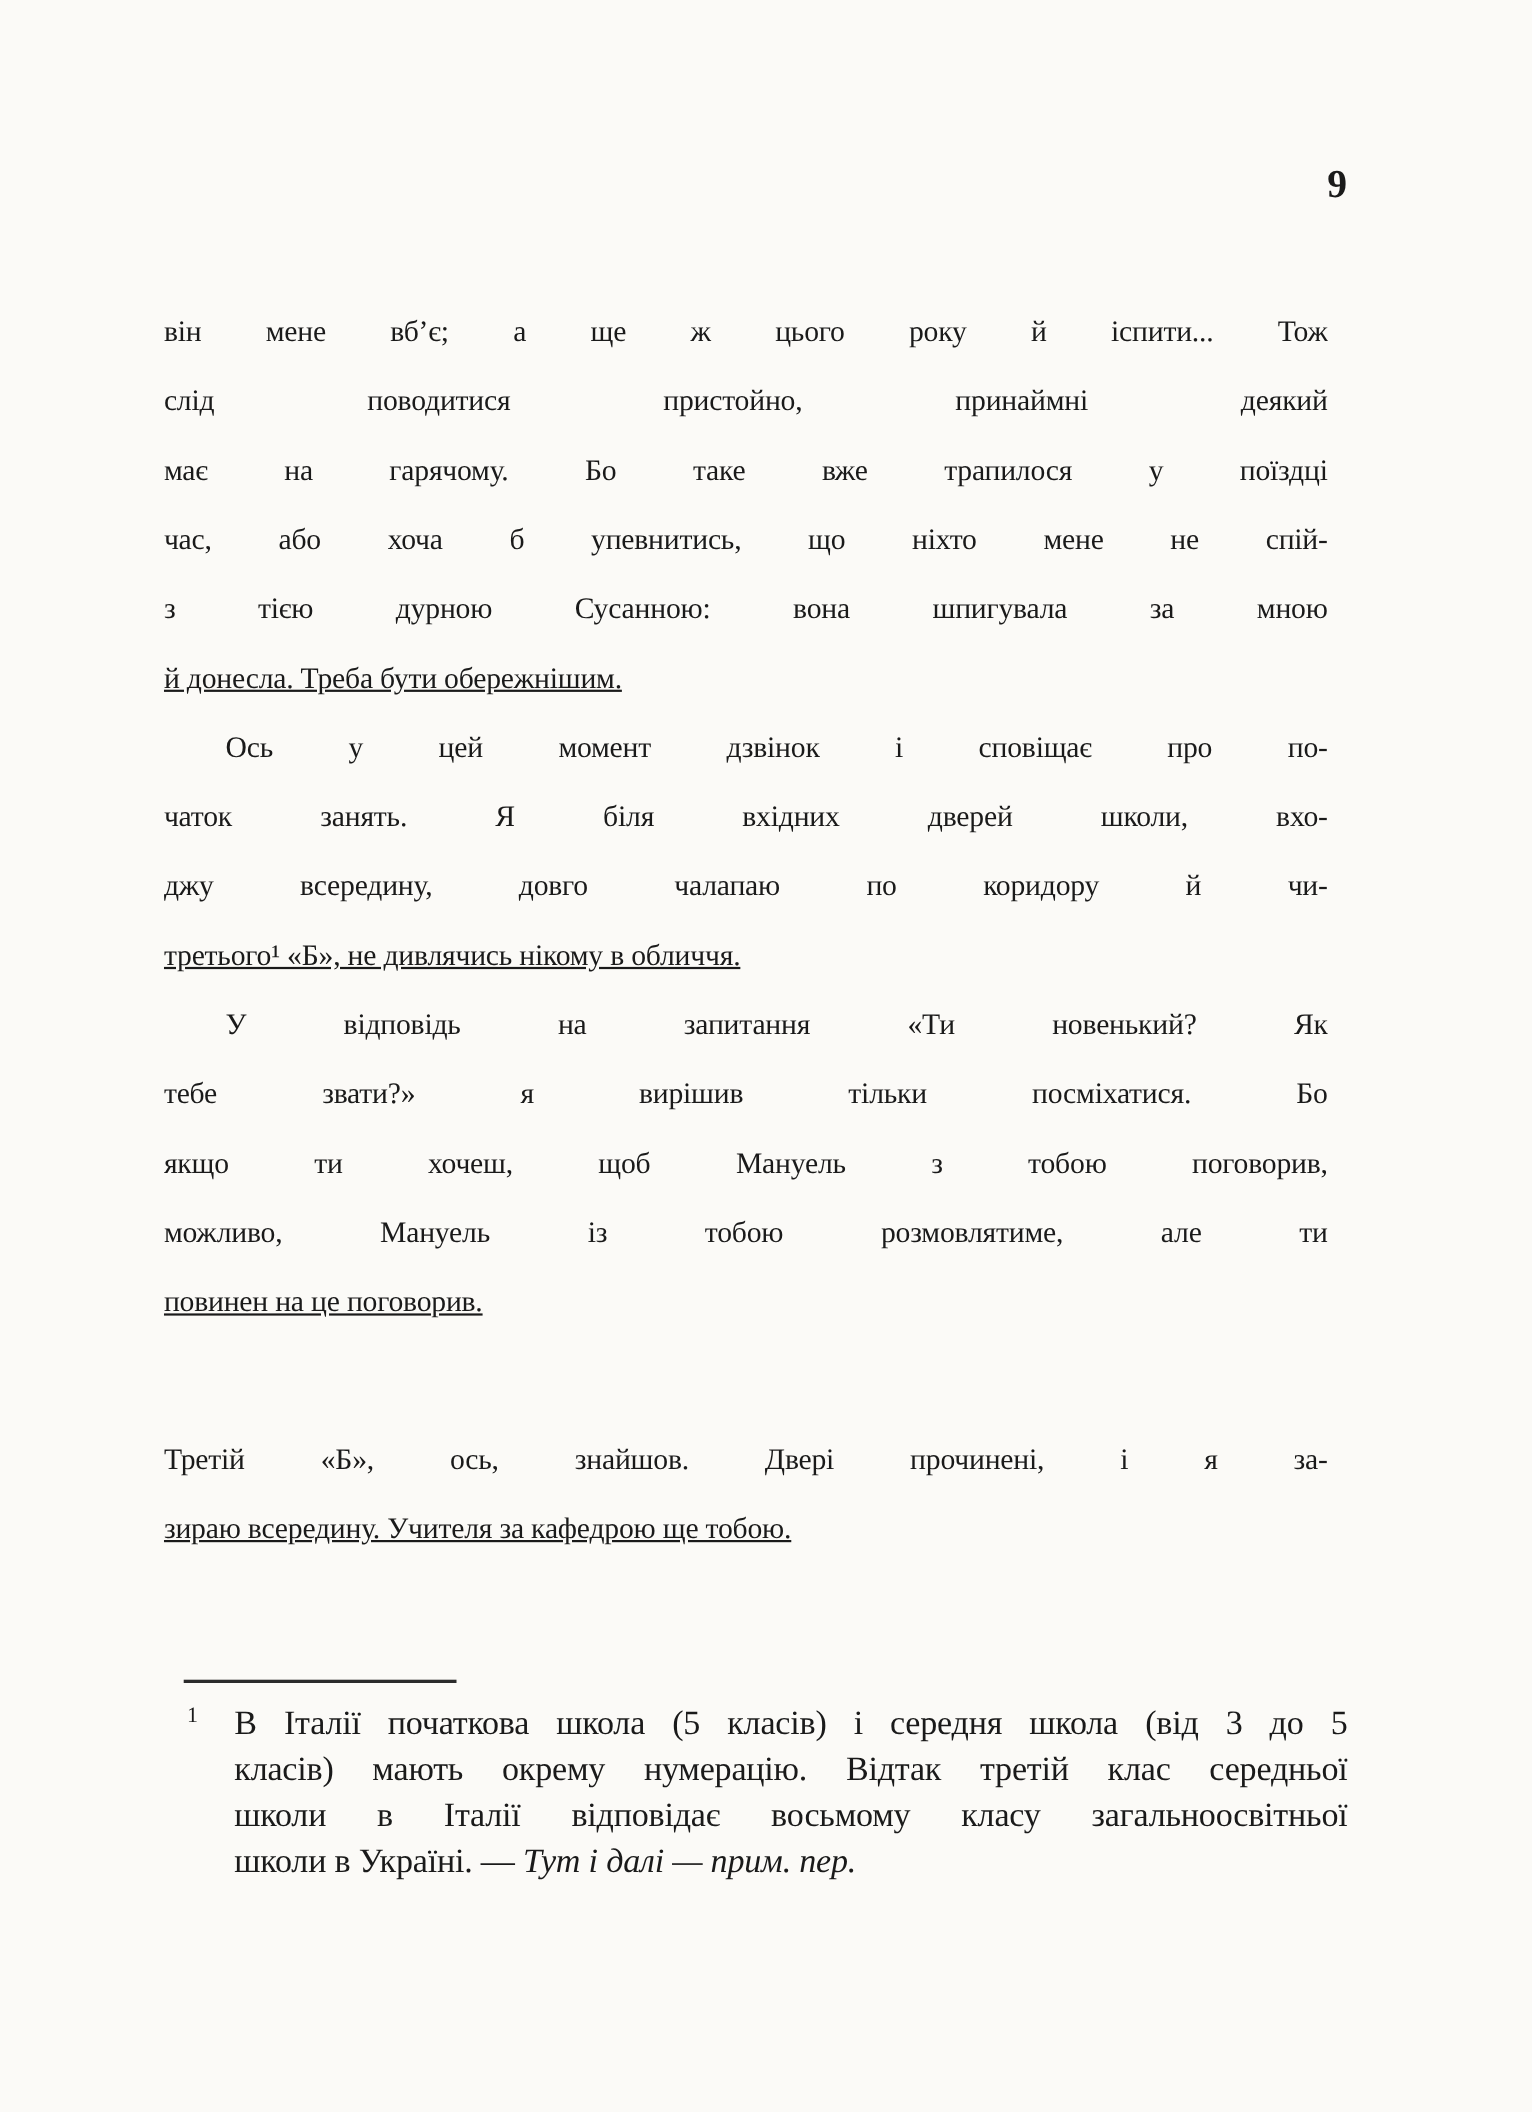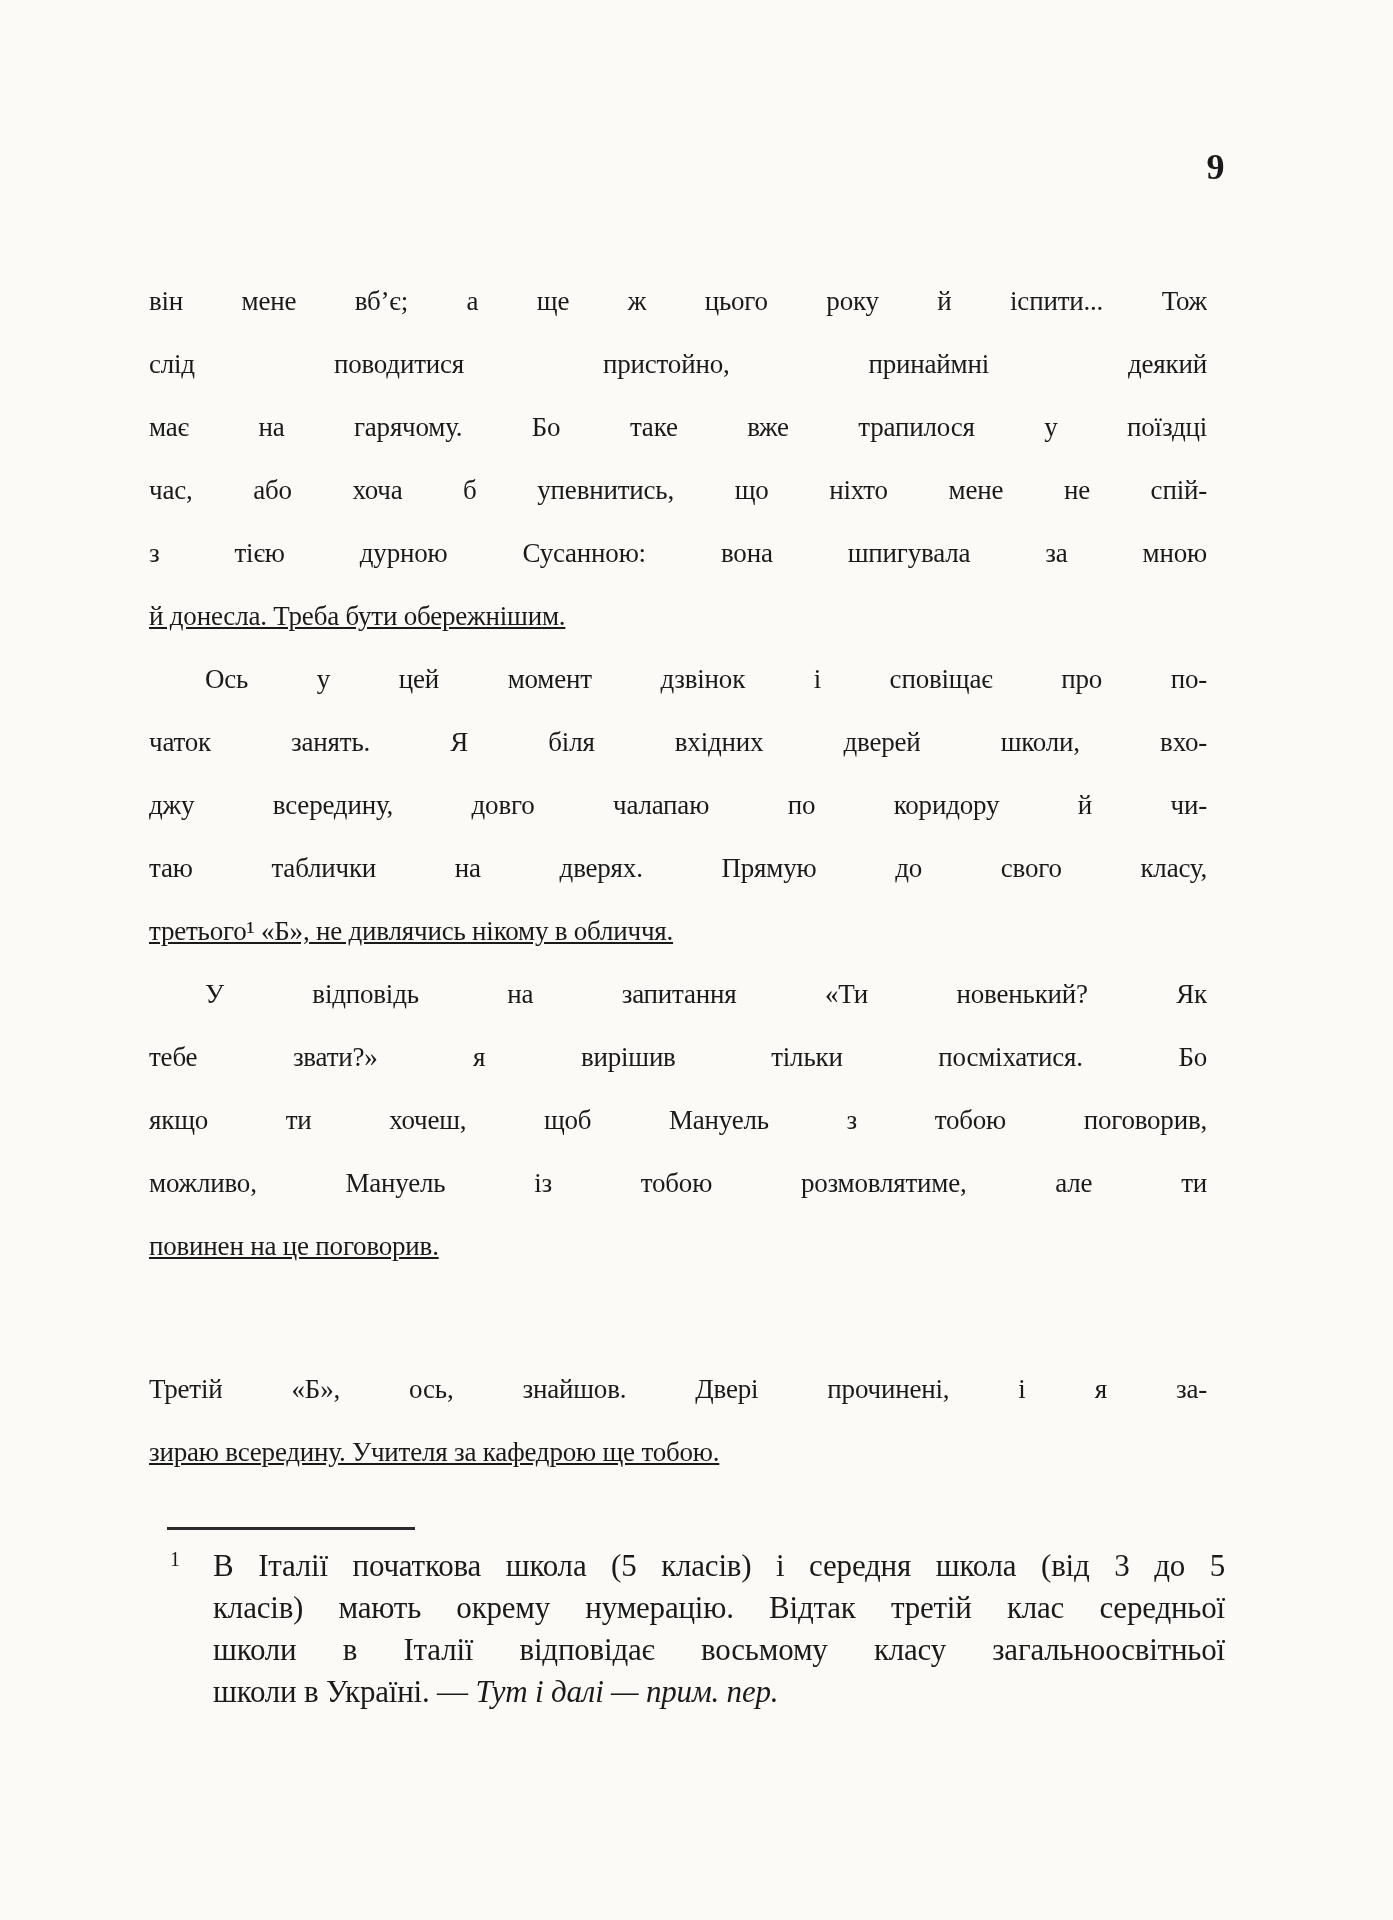--- a/index.html
+++ b/index.html
@@ -108,21 +108,20 @@
       <div class="line">має на гарячому. Бо таке вже трапилося у поїздці</div>
       <div class="line">час, або хоча б упевнитись, що ніхто мене не спій-</div>
       <div class="line">з тією дурною Сусанною: вона шпигувала за мною</div>
       <div class="line last">й донесла. Треба бути обережнішим.</div>
     </div>
 
     <div>
       <div class="line indent">Ось у цей момент дзвінок і сповіщає про по-</div>
       <div class="line">чаток занять. Я біля вхідних дверей школи, вхо-</div>
       <div class="line">джу всередину, довго чалапаю по коридору й чи-</div>
-      <div class="line">таю таблички на дверях. Прямую до свого класу,</div>
       <div class="line last">третього¹ «Б», не дивлячись нікому в обличчя.</div>
     </div>
 
     <div>
       <div class="line indent">У відповідь на запитання «Ти новенький? Як</div>
       <div class="line">тебе звати?» я вирішив тільки посміхатися. Бо</div>
       <div class="line">якщо ти хочеш, щоб Мануель з тобою поговорив,</div>
       <div class="line">можливо, Мануель із тобою розмовлятиме, але ти</div>
       <div class="line last">повинен на це поговорив.</div>
     </div>

